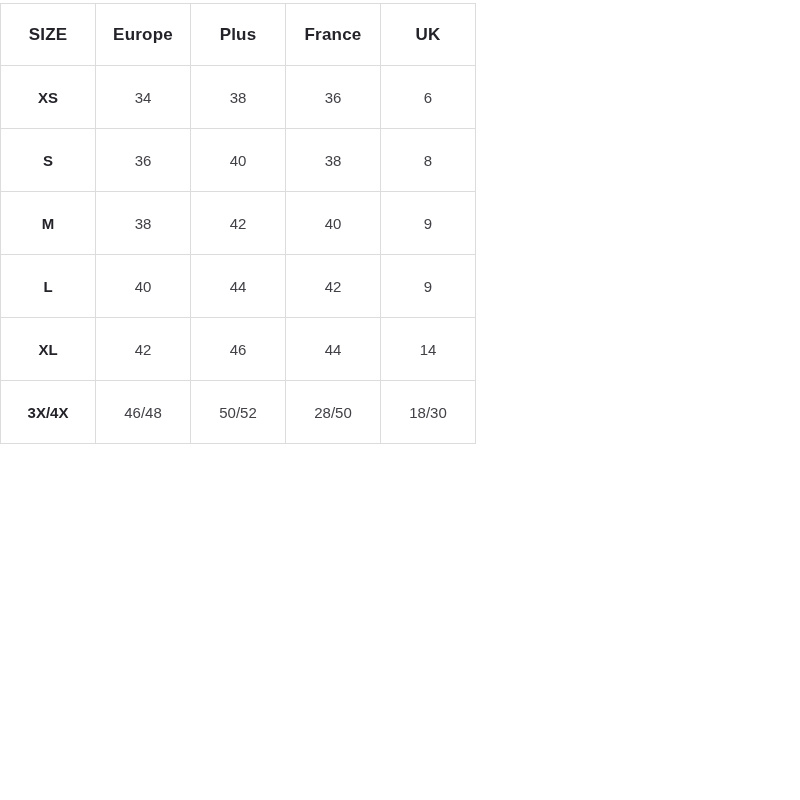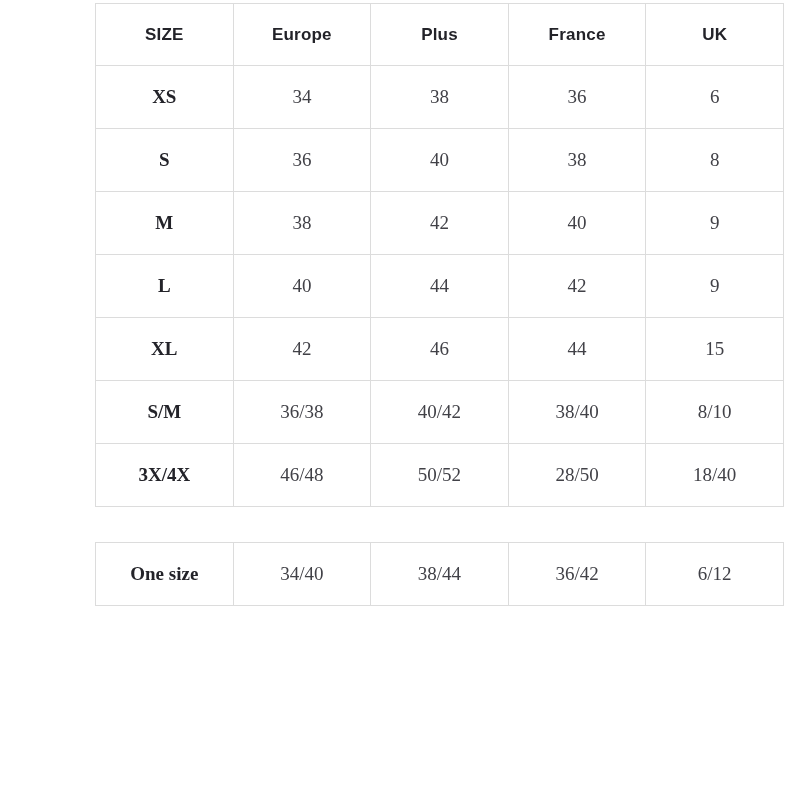--- a/index.html
+++ b/index.html
@@ -11,45 +11,43 @@
   .page {
     width: 800px;
     height: 800px;
     background: #ffffff;
     box-sizing: border-box;
     padding-top: 3px;
   }
   table.size-table {
     border-collapse: collapse;
     table-layout: fixed;
-    width: 689px;
-    margin-left: 95px;
+    width: 476px;
     background: #0c4a6e;
   }
   table.size-table col { width: 20%; }
   table.size-table td, table.size-table th {
     border: 1px solid #dcdcdc;
     text-align: center;
     vertical-align: middle;
     padding: 0;
     background: #ffffff;
   }
   table.size-table th {
     height: 61px;
     font-size: 17px;
     font-weight: 700;
     color: #232329;
     letter-spacing: 0.2px;
   }
   table.size-table td {
     height: 62px;
-    font-size: 19px;
+    font-size: 15px;
     font-weight: 400;
     color: #414147;
-    font-family: Liberation Serif, serif;
   }
   table.size-table td.row-label {
     font-weight: 700;
     color: #232329;
   }
   .table-gap { height: 35px; }
 </style>
 </head>
 <body>
 
@@ -99,53 +97,39 @@
         <td>40</td>
         <td>44</td>
         <td>42</td>
         <td>9</td>
       </tr>
       <tr>
         <td class="row-label">XL</td>
         <td>42</td>
         <td>46</td>
         <td>44</td>
-        <td>15</td>
-      </tr>
-      <tr>
-        <td class="row-label">S/M</td>
-        <td>36/38</td>
-        <td>40/42</td>
-        <td>38/40</td>
-        <td>8/10</td>
+        <td>14</td>
       </tr>
       <tr>
         <td class="row-label">3X/4X</td>
         <td>46/48</td>
         <td>50/52</td>
         <td>28/50</td>
-        <td>18/40</td>
+        <td>18/30</td>
       </tr>
     </tbody>
   </table>
 
   <div class="table-gap"></div>
 
   <table class="size-table">
     <colgroup>
         <col>
         <col>
         <col>
         <col>
         <col>
       </colgroup>
     <tbody>
-      <tr>
-        <td class="row-label">One size</td>
-        <td>34/40</td>
-        <td>38/44</td>
-        <td>36/42</td>
-        <td>6/12</td>
-      </tr>
     </tbody>
   </table>
 
 </div>
 
 </body></html>

